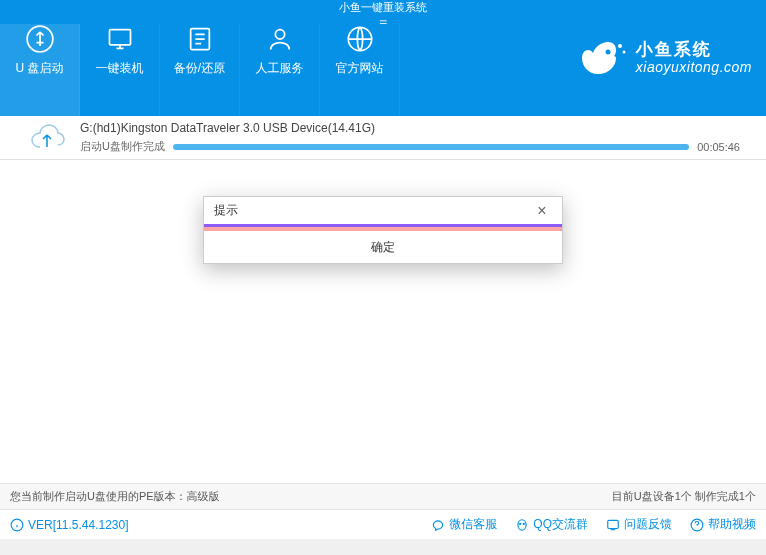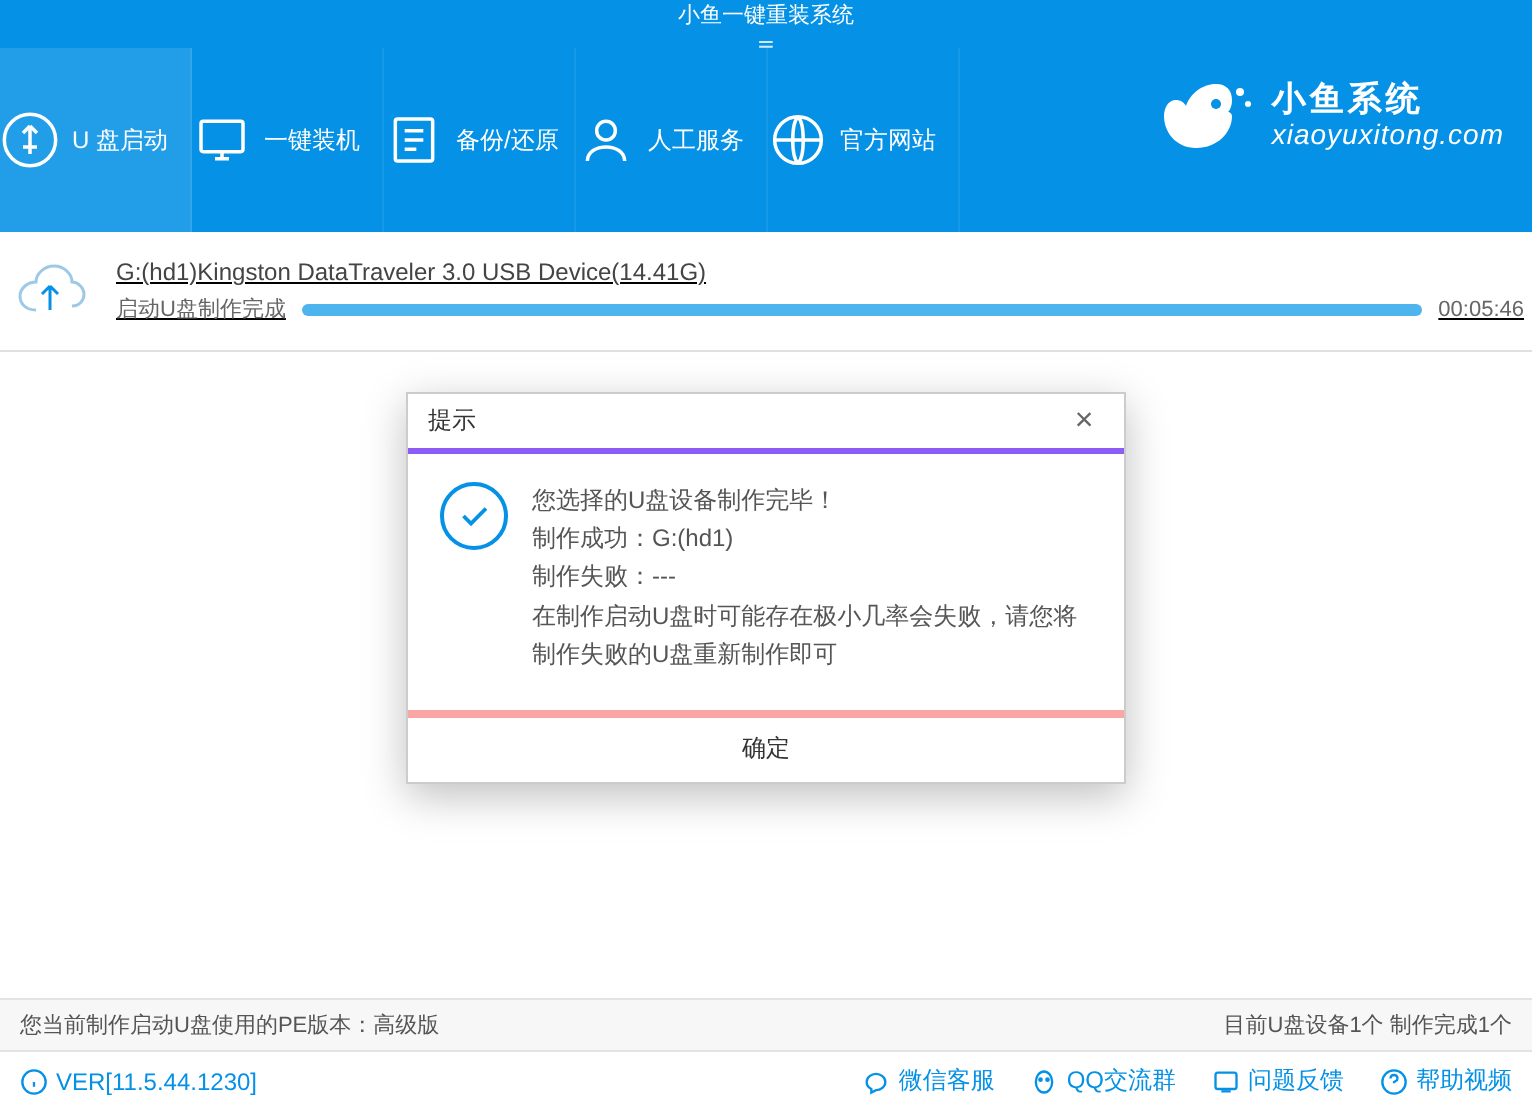--- a/index.html
+++ b/index.html
@@ -3,31 +3,31 @@
 <meta charset="utf-8">
 <style>
 * { margin: 0; padding: 0; box-sizing: border-box; font-family: "Microsoft YaHei", sans-serif; }
 body { width: 766px; height: 555px; background: #f0f0f0; overflow: hidden; position: relative; }
 
 .titlebar { height: 24px; background: #0491e6; display: flex; align-items: center; padding: 0 6px; color: #fff; font-size: 11px; flex-direction: column; }
 .titlebar-spacer { flex: 1; }
 .titlebar-btn { width: 22px; height: 18px; display: flex; align-items: center; justify-content: center; cursor: pointer; font-size: 14px; color: #cfe9f9; }
 
 .nav { height: 92px; background: #0491e6; display: flex; align-items: stretch; color: #fff; position: relative; }
-.nav-item { width: 96px; display: flex; flex-direction: row; align-items: center; gap: 6px; font-size: 12px; cursor: pointer; border-right: 1px solid rgba(255,255,255,0.08); }
+.nav-item { width: 80px; display: flex; flex-direction: column; align-items: center; gap: 6px; font-size: 12px; cursor: pointer; border-right: 1px solid rgba(255,255,255,0.08); }
 .nav-item.active { background: rgba(255,255,255,0.12); }
 .nav-icon { width: 30px; height: 30px; display: flex; align-items: center; justify-content: center; }
 .nav-icon svg { stroke: #fff; fill: none; stroke-width: 1.5; }
 
 .brand { position: absolute; right: 14px; top: 10px; display: flex; align-items: center; gap: 8px; color: #fff; }
 .brand-text { display: flex; flex-direction: column; line-height: 1.1; }
 .brand-cn { font-size: 17px; font-weight: bold; letter-spacing: 2px; }
 .brand-en { font-size: 14px; letter-spacing: 0.5px; font-style: italic; }
 
-.content { height: 60px; padding: 8px 4px; background: #fff; border-bottom: 1px solid #e0e0e0; display: flex; align-items: stretch; gap: 12px; text-decoration: underline; }
+.content { height: 44px; padding: 8px 26px; background: #fff; border-bottom: 1px solid #e0e0e0; display: flex; align-items: stretch; gap: 12px; }
 .cloud-icon { width: 42px; display: flex; align-items: center; justify-content: center; }
 .content-body { flex: 1; display: flex; flex-direction: column; justify-content: center; gap: 4px; }
 .device-line { font-size: 12px; color: #444; }
 .progress-row { display: flex; align-items: center; gap: 8px; }
 .status-line { font-size: 11px; color: #666; white-space: nowrap; }
 .progress-bar { flex: 1; height: 6px; background: #4eb4ee; border-radius: 3px; }
 .timer { font-size: 11px; color: #666; white-space: nowrap; }
 
 .canvas { height: calc(555px - 24px - 92px - 60px - 26px - 30px); background: #fff; }
 
@@ -188,30 +188,17 @@
   </div>
 </div>
 
 <div class="modal-backdrop">
   <div class="modal">
     <div class="modal-head">
       <span>提示</span>
       <div class="modal-head-spacer"></div>
       <div class="modal-close">×</div>
     </div>
-    <div class="modal-body">
-      <div class="modal-icon">
-        <svg width="18" height="18" viewBox="0 0 24 24" fill="none" stroke-width="2.5">
-            <path d="M5 12l5 5L20 7"></path>
-          </svg>
-      </div>
-      <div class="modal-text">
-        <div>您选择的U盘设备制作完毕！</div>
-        <div>制作成功：G:(hd1)</div>
-        <div>制作失败：---</div>
-        <div>在制作启动U盘时可能存在极小几率会失败，请您将制作失败的U盘重新制作即可</div>
-      </div>
-    </div>
     <div class="modal-foot">
       <div class="modal-ok">确定</div>
     </div>
   </div>
 </div>
 
 </body></html>

